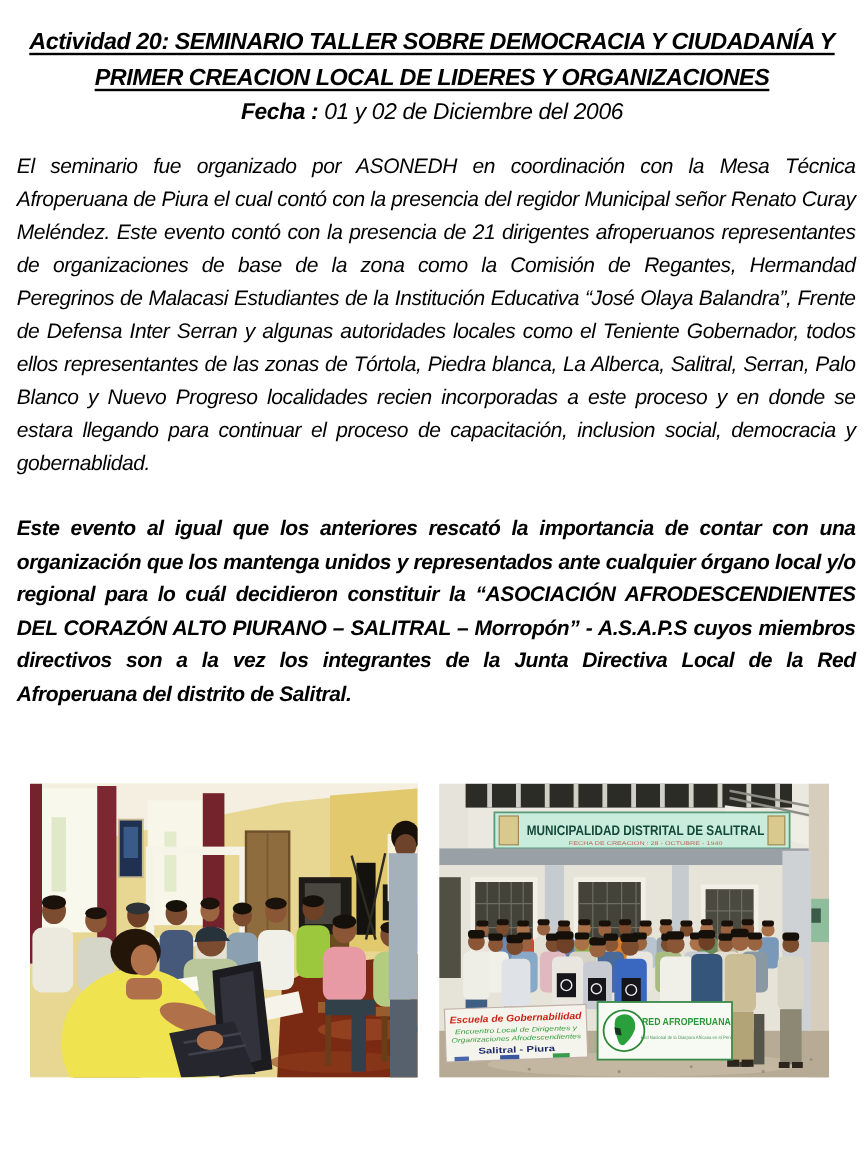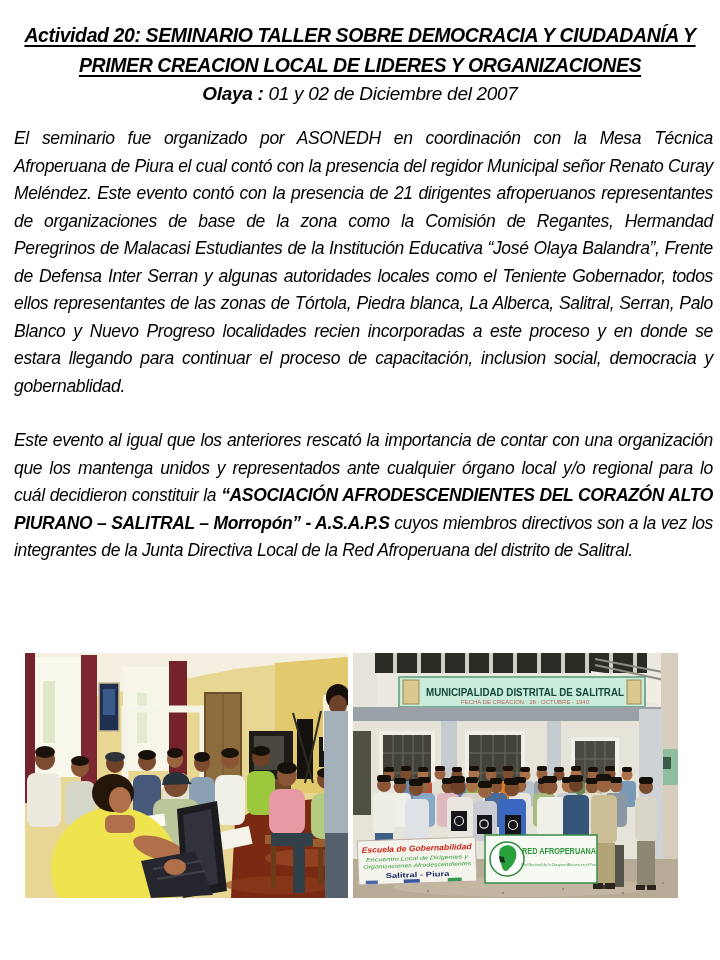--- a/index.html
+++ b/index.html
@@ -5,36 +5,36 @@
   html,body{margin:0;padding:0;background:#ffffff;}
   .page{position:relative;width:720px;height:960px;background:#ffffff;overflow:hidden;
         color:#000;font-family:"Liberation Sans","DejaVu Sans",sans-serif;}
   .title-block{padding:20px 14px 0 14px;text-align:center;font-weight:bold;font-style:italic;
         font-size:19.5px;line-height:30px;letter-spacing:-0.4px;}
   .title-block .tline{text-decoration:underline;text-underline-offset:3px;text-decoration-thickness:1.5px;}
   .meta-line{text-align:center;font-style:italic;font-size:19px;line-height:28px;letter-spacing:-0.3px;}
   .meta-line b{font-weight:bold;}
   .body-par{margin:17px 7px 0 14px;font-style:italic;font-size:17.5px;line-height:27.5px;
         letter-spacing:-0.35px;text-align:justify;}
-  .body-par.second{margin-top:27px;}
-  .photo-row{position:absolute;left:25px;top:653px;display:flex;gap:5px;border-radius:24px;}
+  .body-par.second{margin-top:27px;font-weight:bold;}
+  .photo-row{position:absolute;left:25px;top:653px;display:flex;gap:18px;border-radius:24px;}
   svg.photo{display:block;}
   svg text{font-family:"Liberation Sans","DejaVu Sans",sans-serif;}
 </style>
 </head>
 <body>
 
 <div class="page">
 
   <div class="title-block">
     <div class="tline">Actividad 20: SEMINARIO  TALLER SOBRE DEMOCRACIA Y CIUDADANÍA Y</div>
     <div class="tline">PRIMER CREACION LOCAL DE LIDERES Y  ORGANIZACIONES</div>
   </div>
 
-  <div class="meta-line"><b>Olaya :</b><span> 01 y 02 de  Diciembre del 2007</span></div>
+  <div class="meta-line"><b>Fecha :</b><span> 01 y 02 de  Diciembre del 2006</span></div>
 
   <p class="body-par">El seminario fue organizado por ASONEDH en coordinación con la Mesa Técnica Afroperuana de Piura el cual contó con la presencia del regidor Municipal señor Renato Curay Meléndez. Este evento contó con la presencia de 21 dirigentes afroperuanos representantes de organizaciones de base de la zona como la Comisión de Regantes, Hermandad Peregrinos de Malacasi Estudiantes de la Institución Educativa “José Olaya Balandra”, Frente de Defensa Inter Serran y algunas autoridades locales como el Teniente Gobernador, todos ellos representantes de las zonas de Tórtola, Piedra blanca, La Alberca, Salitral, Serran, Palo Blanco y  Nuevo Progreso localidades recien incorporadas a este proceso y en donde se estara llegando para continuar el proceso de capacitación, inclusion social, democracia y gobernablidad.</p>
 
   <p class="body-par second"><span>Este evento al igual que los anteriores rescató la importancia de contar con una organización que los mantenga unidos y representados ante cualquier órgano local y/o regional para lo cuál decidieron constituir la </span><b>“ASOCIACIÓN AFRODESCENDIENTES DEL CORAZÓN ALTO PIURANO – SALITRAL – Morropón” - A.S.A.P.S</b><span>  cuyos miembros directivos son a la vez los integrantes de la Junta Directiva Local de la Red Afroperuana del distrito de Salitral.</span></p>
 
   <div class="photo-row">
 
     <svg class="photo" width="323" height="245" viewBox="0 0 323 245" role="img">
       <rect width="323" height="245" fill="#e7d792"></rect>
       <polygon points="0,52 70,44 210,16 323,4 323,0 0,0" fill="#f4efe0"></polygon>

